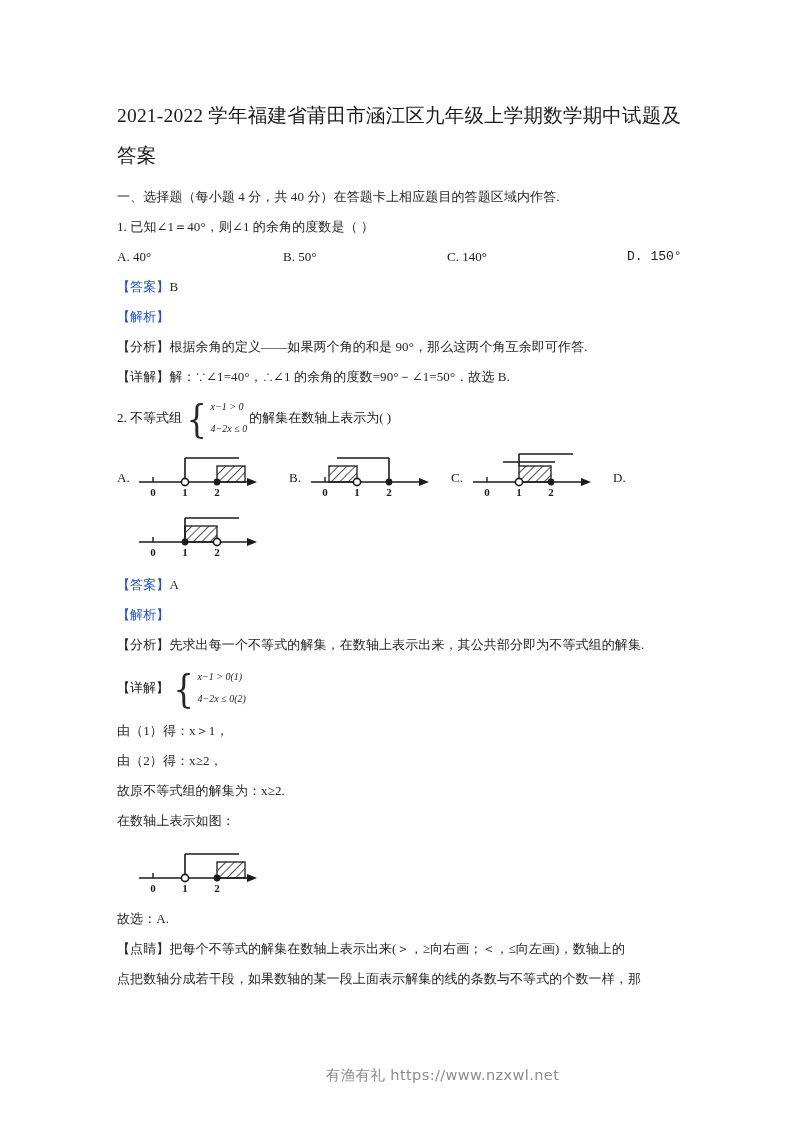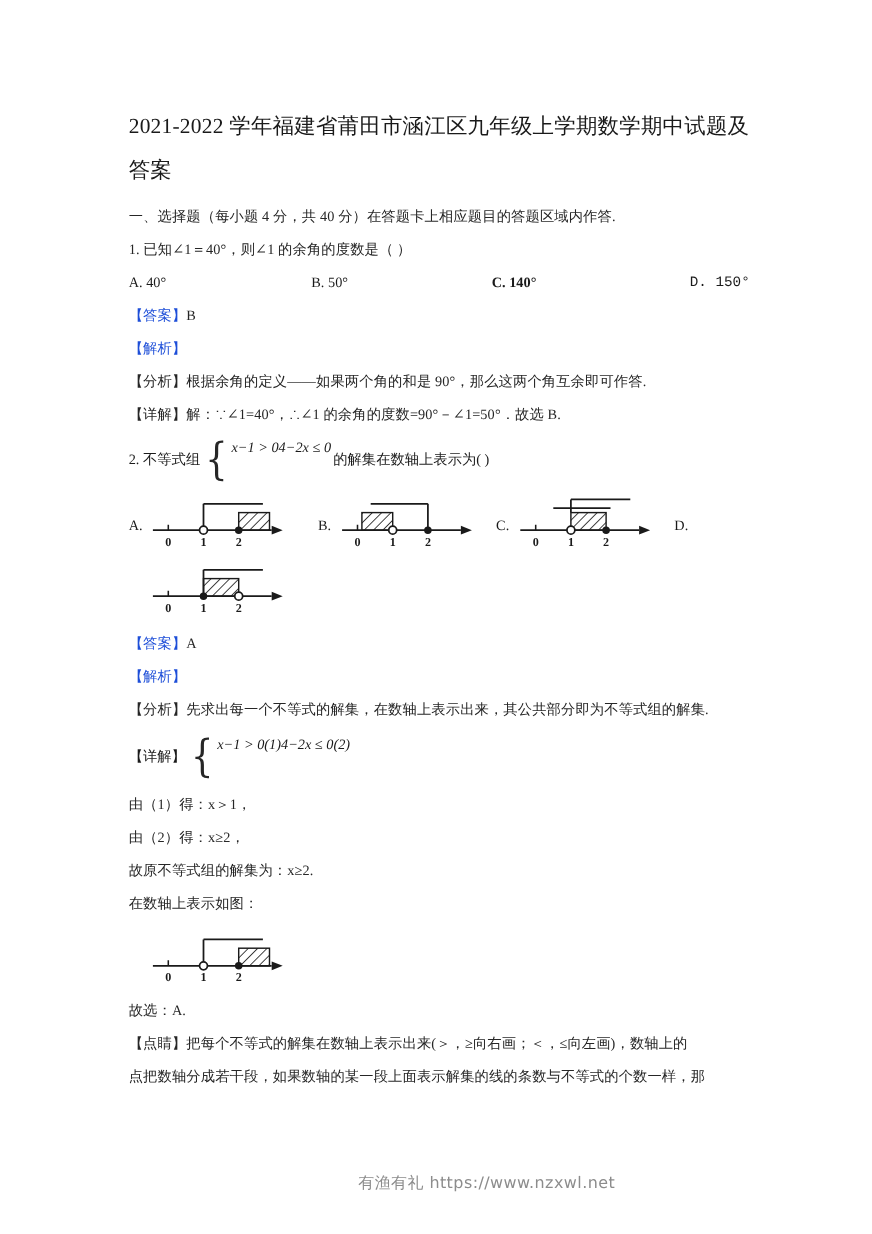--- a/index.html
+++ b/index.html
@@ -54,21 +54,21 @@
   
   .opt-row {
     position: relative;
     font-size: 13px;
     line-height: 30px;
     height: 30px;
   }
   .opt-row > span { position: absolute; top: 0; }
   .o-a { left: 0; }
   .o-b { left: 166px; font-family: Liberation Serif, serif; }
-  .o-c { left: 330px; font-weight: bold; }
+  .o-c { left: 330px; }
   .o-d { left: 510px; font-family: Liberation Mono, monospace; }
 
   
   .mathline {
     display: flex;
     align-items: center;
     font-size: 13px;
     line-height: 22px;
     margin: 0;
   }
@@ -82,23 +82,23 @@
     font-size: 40px;
     line-height: 44px;
     font-family: "DejaVu Serif", serif;
     font-weight: 300;
     transform: scaleX(0.8);
     display: inline-block;
     color: #262626;
   }
   .brace-rows {
     display: inline-flex;
-    flex-direction: row;
+    flex-direction: column;
     justify-content: center;
-    font-size: 13px;
+    font-size: 10px;
     font-family: "Liberation Serif", "DejaVu Serif", serif;
     padding-left: 1px;
   }
   .brace-rows > div { line-height: 22px; white-space: nowrap; }
   .ital { font-style: italic; }
 
   
   .fig-row {
     position: relative;
     height: 56px;

